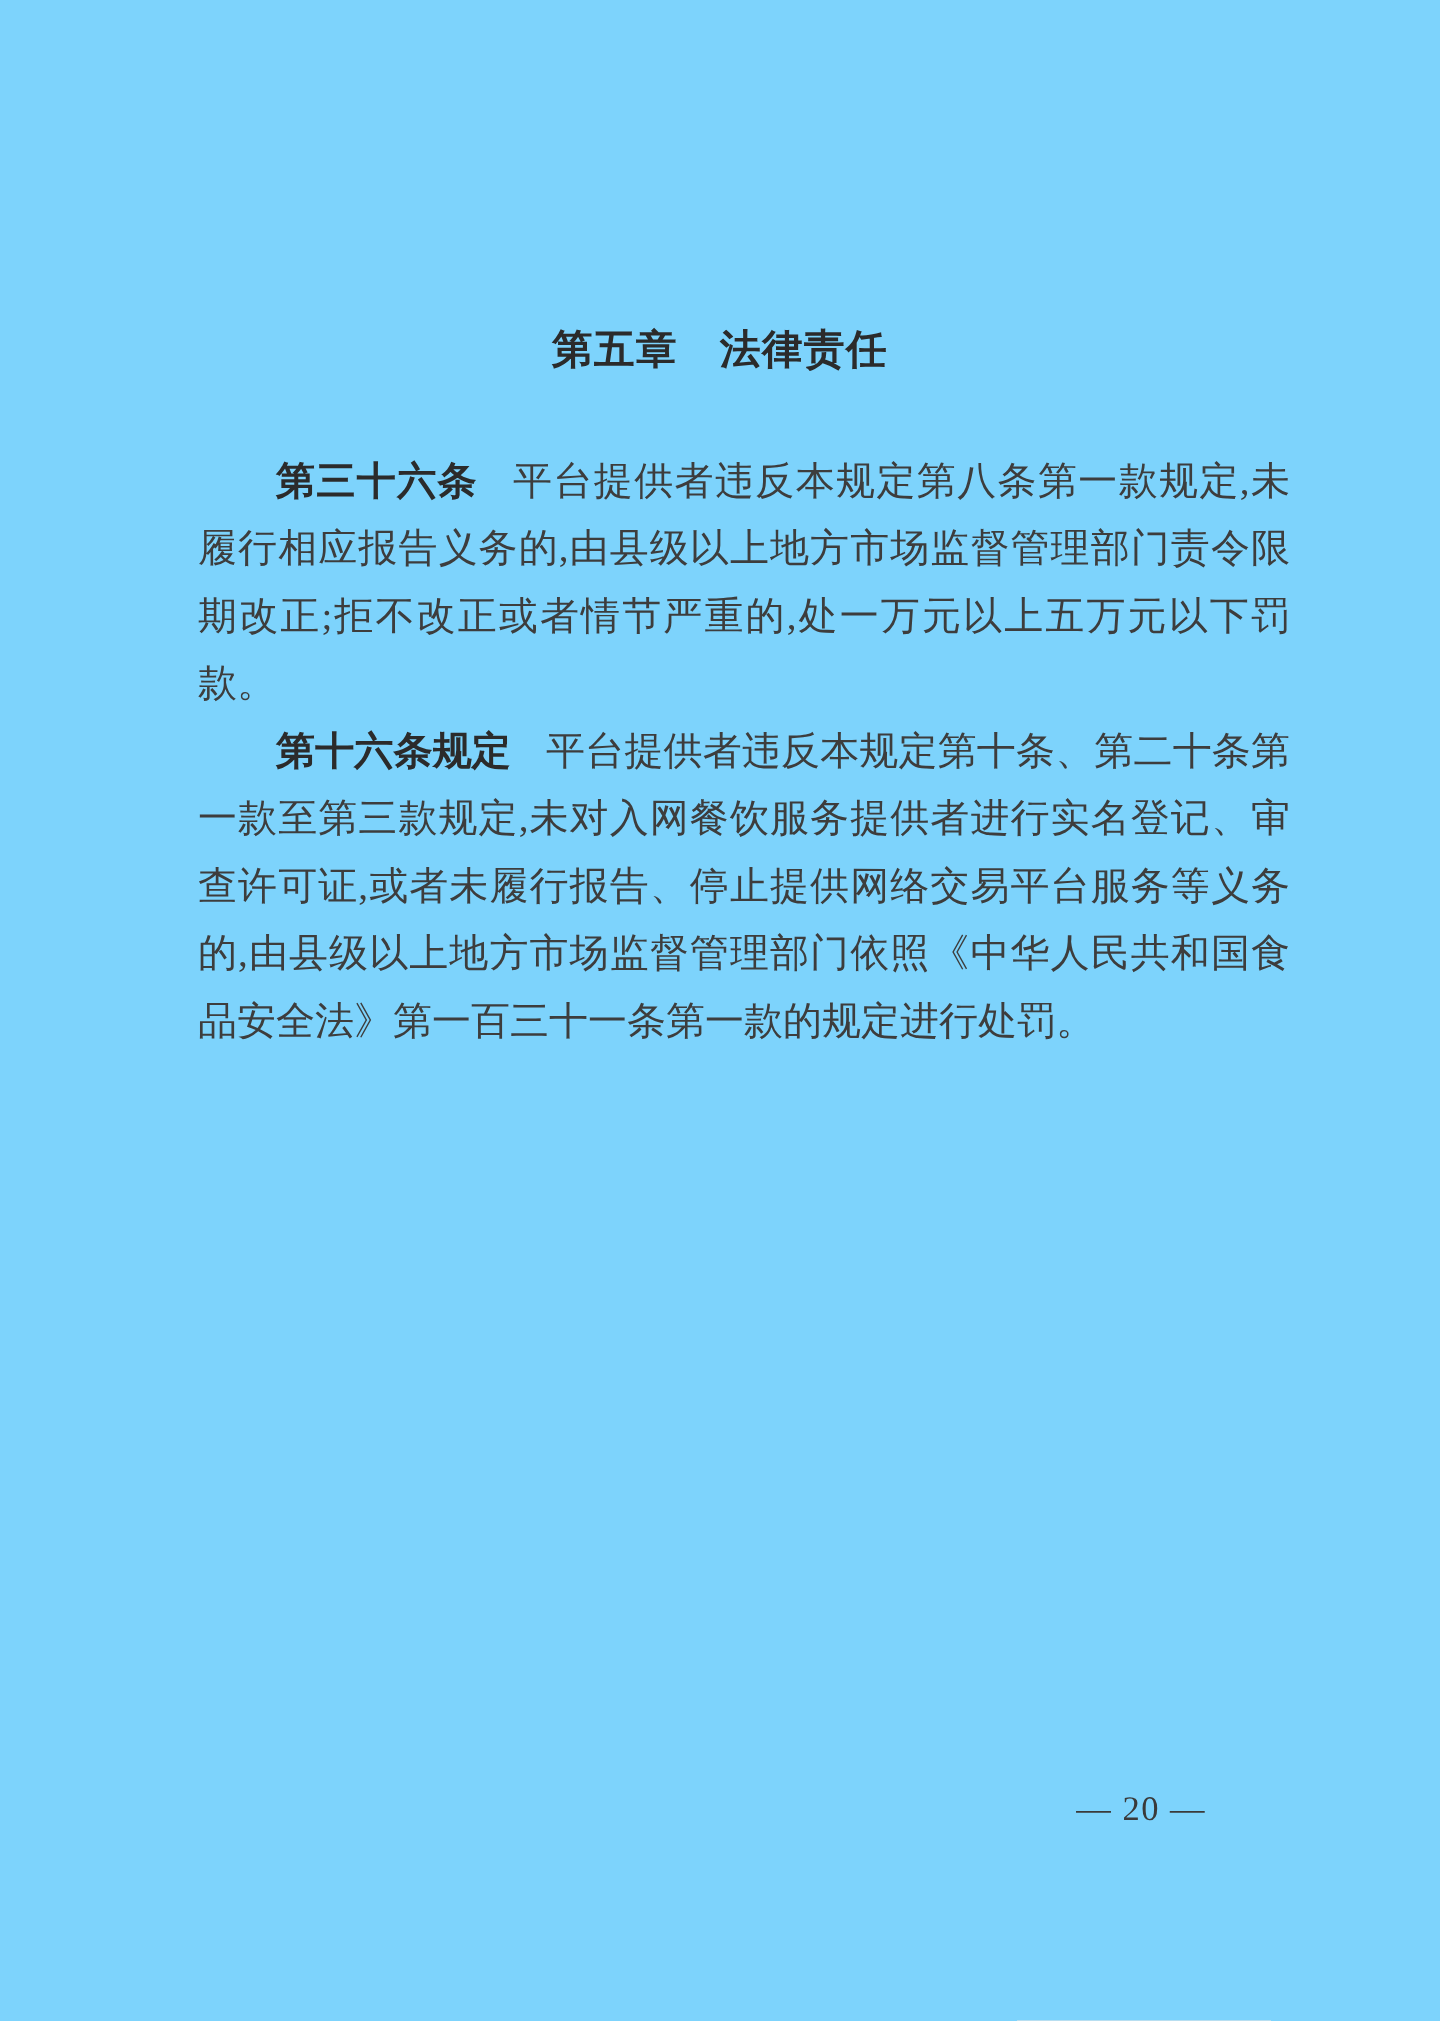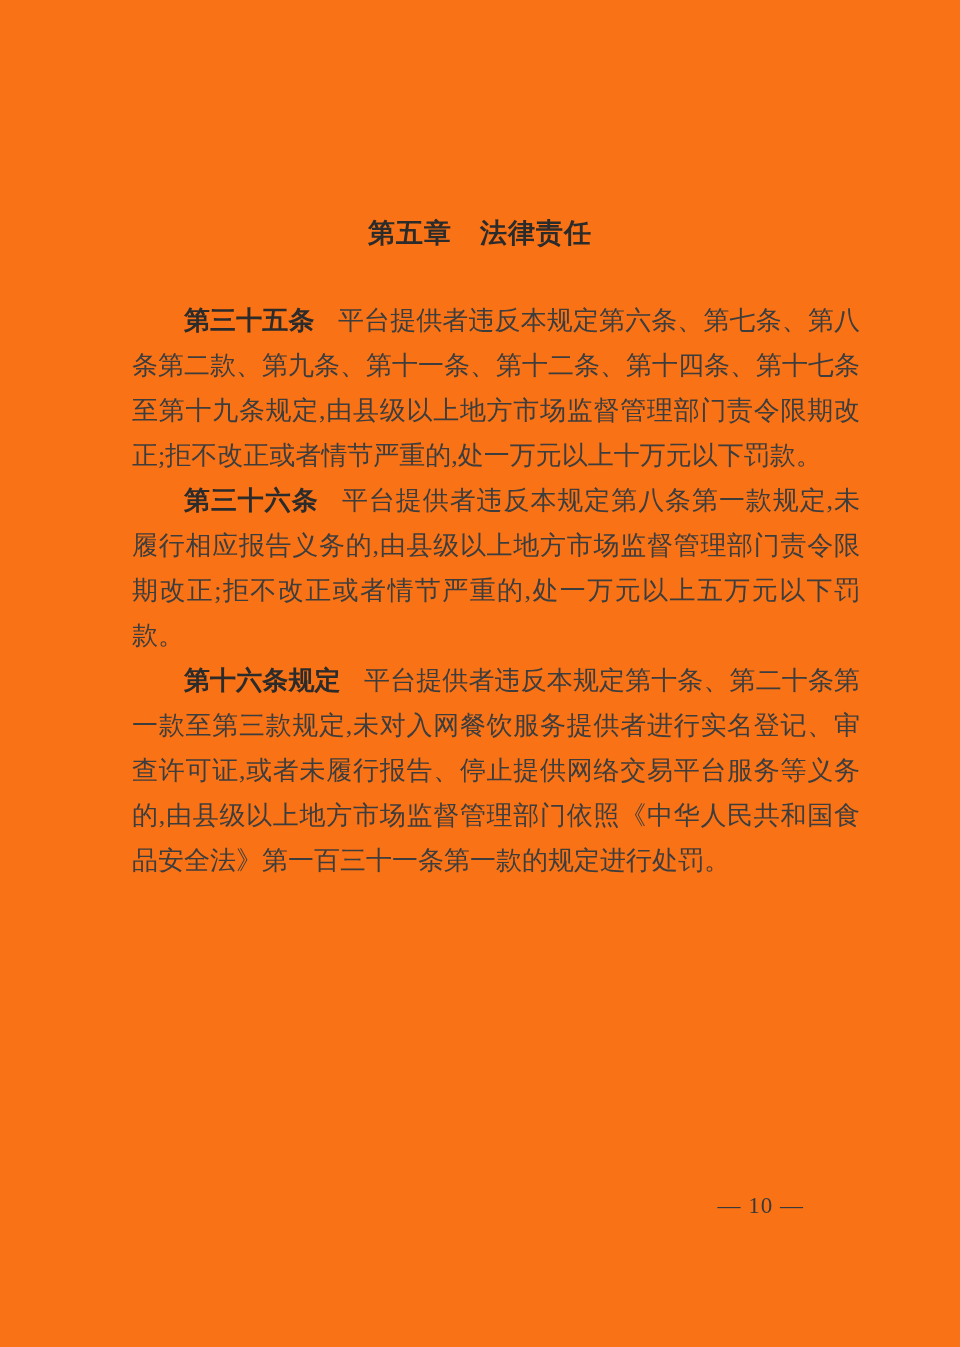--- a/index.html
+++ b/index.html
@@ -5,21 +5,21 @@
   html, body {
     margin: 0;
     padding: 0;
     background: #e8e8e8;
   }
   .page {
     position: relative;
     width: 960px;
     height: 1347px;
     margin: 0 auto;
-    background: #f97316;
+    background: #7dd3fc;
     overflow: hidden;
     color: #3d3d3d;
   }
   .chapter-title {
     position: absolute;
     left: 0;
     top: 213px;
     width: 960px;
     margin: 0;
     text-align: center;
@@ -66,25 +66,24 @@
 </style>
 </head>
 <body>
 
 <div class="page">
 
   <h1 class="chapter-title">第五章　法律责任</h1>
 
   <div class="content">
 
-    <p><span class="term">第三十五条</span><span>平台提供者违反本规定第六条、第七条、第八条第二款、第九条、第十一条、第十二条、第十四条、第十七条至第十九条规定,由县级以上地方市场监督管理部门责令限期改正;拒不改正或者情节严重的,处一万元以上十万元以下罚款。</span></p>
 
 
     <p><span class="term">第三十六条</span><span>平台提供者违反本规定第八条第一款规定,未履行相应报告义务的,由县级以上地方市场监督管理部门责令限期改正;拒不改正或者情节严重的,处一万元以上五万元以下罚款。</span></p>
 
     <p><span class="term">第十六条规定</span><span>平台提供者违反本规定第十条、第二十条第一款至第三款规定,未对入网餐饮服务提供者进行实名登记、审查许可证,或者未履行报告、停止提供网络交易平台服务等义务的,由县级以上地方市场监督管理部门依照《中华人民共和国食品安全法》第一百三十一条第一款的规定进行处罚。</span></p>
 
 
   </div>
 
-  <div class="page-number">— 10 —</div>
+  <div class="page-number">— 20 —</div>
 
 </div>
 
 </body></html>

